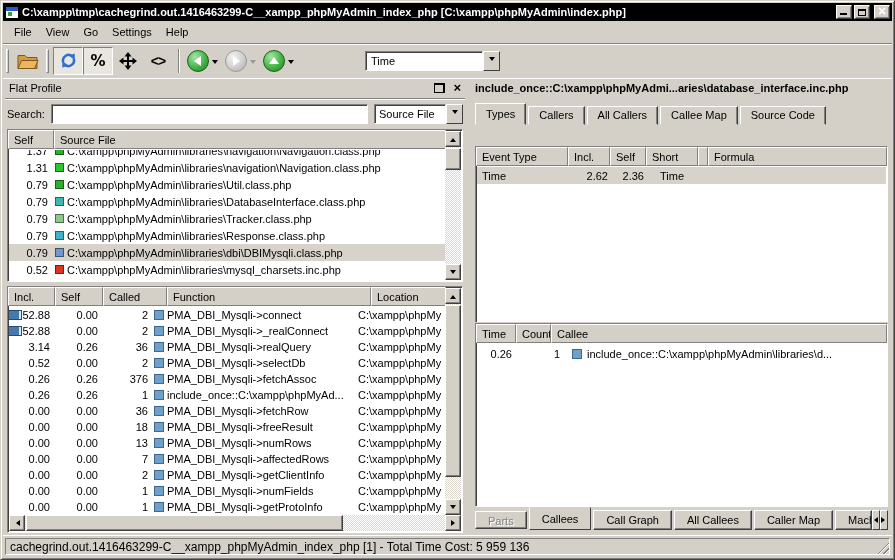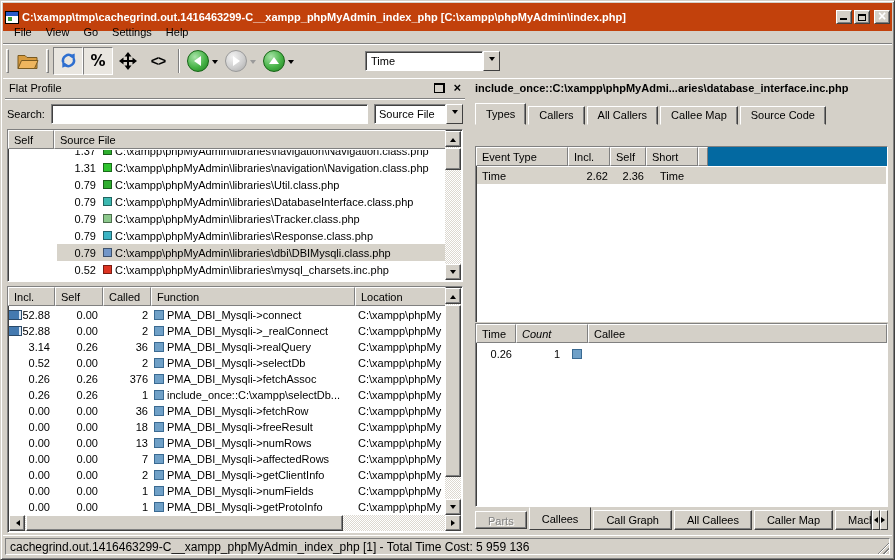--- a/index.html
+++ b/index.html
@@ -5,21 +5,21 @@
   * { box-sizing: border-box; margin:0; padding:0; }
   html,body { width:895px; height:560px; background:#808080; }
   body { font-family:"Liberation Sans","DejaVu Sans",sans-serif; font-size:11px; color:#000; }
 
   .window { position:absolute; left:0; top:0; width:895px; height:560px;
     background:#d4d0c8; border:1px solid #404040; border-top-color:#d4d0c8; border-left-color:#d4d0c8;
     box-shadow: inset 1px 1px 0 #fff, inset -1px -1px 0 #808080; }
   .out2 { border:1px solid; border-color:#fff #404040 #404040 #fff; box-shadow: inset 1px 1px 0 #d4d0c8, inset -1px -1px 0 #808080; }
 
   
-  .titlebar { position:absolute; left:2px; top:2px; right:2px; height:28px; background:#c2410c;
+  .titlebar { position:absolute; left:2px; top:2px; right:2px; height:18px; background:#000000;
     display:flex; align-items:center; padding:0 2px; color:#fff; }
   .title-text { font-weight:bold; font-size:11px; margin-left:3px; white-space:nowrap; overflow:hidden; flex:1; }
   .app-icon { width:14px; height:13px; background:#fff; border:1px solid #000; position:relative; flex:none; }
   .app-icon .bar { position:absolute; left:0; top:0; right:0; height:4px; background:#2a5ac8; }
   .app-icon .dot { position:absolute; left:2px; bottom:2px; width:4px; height:4px; background:#3aa03a; }
   .winbtn { width:16px; height:14px; background:#d4d0c8; margin-left:2px; position:relative; flex:none; }
   .winbtn.last { margin-left:4px; }
   .glyph-min { position:absolute; left:3px; bottom:3px; width:7px; height:2px; background:#000; }
   .glyph-max { position:absolute; left:3px; top:3px; width:8px; height:7px; border:1px solid #000; border-top-width:2px; }
   .glyph-x { position:absolute; left:0; top:0; width:100%; height:100%; display:flex; align-items:center; justify-content:center; font-weight:bold; font-size:11px; line-height:1; }
@@ -68,21 +68,21 @@
   .groupcombo .cbtn { width:17px; background:#d4d0c8; border:1px solid; border-color:#fff #404040 #404040 #fff; display:flex; justify-content:center; }
 
   
   .tframe { position:absolute; left:4px; right:4px; background:#fff; border:1px solid; border-color:#808080 #fff #fff #808080; box-shadow: inset 1px 1px 0 #404040, 0 0 0 1px #d4d0c8; }
   .thead { display:flex; height:19px; background:#0369a1; }
   .hcell { border:1px solid; border-color:#fff #808080 #808080 #fff; background:#d4d0c8; display:flex; align-items:center; padding:0 5px; overflow:hidden; white-space:nowrap; flex:none; }
 
   
   .srctable { top:50px; height:153px; }
   .srctable .thead { margin-right:16px; }
-  .srcrows { position:absolute; left:1px; top:20px; right:17px; bottom:1px; overflow:hidden; background:#fff;margin-left:48px; }
+  .srcrows { position:absolute; left:1px; top:20px; right:17px; bottom:1px; overflow:hidden; background:#fff; }
   .srow { display:flex; align-items:center; height:17px; white-space:nowrap; }
   .srow.first { margin-top:-8px; }
   .srow.selected { background:#d7d3ca; }
   .scell-self { width:46px; text-align:right; padding-right:7px; flex:none; }
   .sq { width:9px; height:9px; border:1px solid rgba(0,0,0,.45); margin-right:3px; flex:none; }
   .scell-file { overflow:hidden; }
 
   
   .vscroll { position:absolute; top:1px; right:1px; bottom:1px; width:16px; background:#fff;
     background-image: conic-gradient(#dcd8d0 25%, #fff 0 50%, #dcd8d0 0 75%, #fff 0); background-size:2px 2px; }
@@ -104,37 +104,37 @@
   .fnrows { position:absolute; left:1px; top:20px; right:17px; bottom:17px; overflow:hidden; background:#fff; }
   .frow { display:flex; align-items:center; height:16px; white-space:nowrap; }
   .fc { flex:none; overflow:hidden; }
   .c-incl { width:47px; display:flex; align-items:center; justify-content:flex-end; padding:0 6px 0 2px; }
   .c-self { width:48px; text-align:right; padding-right:6px; }
   .c-called { width:48px; text-align:right; padding-right:4px; }
   .c-func { width:204px; display:flex; align-items:center; padding-left:2px; }
   .c-loc { flex:1; padding-left:2px; }
   .inclbar { width:14px; height:10px; border:1px solid #2a4a6a; background:linear-gradient(to right,#447ab0 0 82%, #dde9f4 82%); margin-right:auto; flex:none; }
   .fsq { width:10px; height:10px; background:#6fa0c7; border:1px solid #3a6a92; margin-right:3px; flex:none; }
-  .fn-h-incl { width:47px; } .fn-h-self { width:48px; } .fn-h-called { width:48px; } .fn-h-func { width:204px; } .fn-h-loc { flex:1; }
+  .fn-h-incl { width:47px; } .fn-h-self { width:48px; } .fn-h-called { width:64px; } .fn-h-func { width:204px; } .fn-h-loc { flex:1; }
 
   
   .rightpanel { position:absolute; left:470px; top:78px; right:2px; height:456px; }
   .rp-title { position:absolute; left:4px; top:3px; right:4px; font-weight:bold; white-space:nowrap; overflow:hidden; }
   .tabrow { position:absolute; left:4px; top:24px; right:4px; height:22px; display:flex; align-items:flex-end; }
   .tab { height:19px; background:#d4d0c8; border:1px solid; border-color:#fff #404040 transparent #fff; box-shadow: inset -1px 0 0 #808080; padding:2px 10px 0 10px; margin-right:2px; white-space:nowrap; }
   .tab.active { height:22px; padding-top:4px; border-bottom-color:#d4d0c8; font-size:11px; }
   .evtable { top:46px; height:194px;margin-top:21px; }
   .ev-h-type { width:92px; } .ev-h-incl { width:42px; justify-content:flex-start; } .ev-h-self { width:36px; } .ev-h-short { width:52px; } .ev-h-mini { width:10px; padding:0; } .ev-h-formula { flex:1; }
   .evrow { display:flex; height:17px; align-items:center; background:#d7d3ca; margin:1px; }
   .ev-c-type { width:91px; padding-left:5px; }
   .ev-c-incl { width:42px; text-align:right; padding-right:2px; }
   .ev-c-self { width:36px; text-align:right; padding-right:2px; }
   .ev-c-short { width:62px; padding-left:14px; }
   .caltable { top:244px; height:184px; }
-  .cal-h-time { width:40px; } .cal-h-count { width:72px;font-style:italic; } .cal-h-callee { flex:1; }
+  .cal-h-time { width:40px; } .cal-h-count { width:35px; } .cal-h-callee { flex:1; }
   .calrow { display:flex; height:17px; align-items:center; margin-top:2px; }
   .cal-c-time { width:40px; text-align:right; padding-right:4px; flex:none; }
   .cal-c-count { width:52px; text-align:right; padding-right:8px; flex:none; }
   .cal-c-callee { flex:1; display:flex; align-items:center; overflow:hidden; white-space:nowrap; }
   .cal-c-callee .fsq { margin:0 5px 0 4px; }
 
   .btabrow { position:absolute; left:4px; top:429px; right:4px; height:23px; display:flex; align-items:center; }
   .btab { height:20px; background:#d4d0c8; border:1px solid; border-color:#fff #404040 #404040 #fff; box-shadow: inset -1px -1px 0 #808080; padding:3px 12px 0 12px; margin-right:2px; white-space:nowrap; }
   .btab.disabled { color:#808080; text-shadow:1px 1px 0 #fff; height:18px; }
   .btab.active { height:23px; border-top-color:#d4d0c8; box-shadow:none; border-bottom-color:#404040; margin-top:-2px; padding-top:5px; }
@@ -394,21 +394,21 @@
           <span class="fc c-loc">C:\xampp\phpMy</span>
         </div>
         <div class="frow">
           <span class="fc c-incl">
               <span>0.26</span>
             </span>
           <span class="fc c-self">0.26</span>
           <span class="fc c-called">1</span>
           <span class="fc c-func">
               <span class="fsq"></span>
-              <span>include_once::C:\xampp\selectDb...</span>
+              <span>include_once::C:\xampp\phpMyAd...</span>
             </span>
           <span class="fc c-loc">C:\xampp\phpMy</span>
         </div>
         <div class="frow">
           <span class="fc c-incl">
               <span>0.00</span>
             </span>
           <span class="fc c-self">0.00</span>
           <span class="fc c-called">36</span>
           <span class="fc c-func">
@@ -522,20 +522,21 @@
       <span class="tab">Source Code</span>
     </div>
 
     <div class="tframe evtable" style="left:4px; right:4px;">
       <div class="thead">
         <span class="hcell ev-h-type">Event Type</span>
         <span class="hcell ev-h-incl">Incl.</span>
         <span class="hcell ev-h-self">Self</span>
         <span class="hcell ev-h-short">Short</span>
         <span class="hcell ev-h-mini"></span>
+        <span class="hcell ev-h-formula">Formula</span>
       </div>
       <div class="evrow">
         <span class="ev-c-type">Time</span>
         <span class="ev-c-incl">2.62</span>
         <span class="ev-c-self">2.36</span>
         <span class="ev-c-short">Time</span>
         <span></span>
       </div>
     </div>
 
@@ -543,20 +544,21 @@
       <div class="thead">
         <span class="hcell cal-h-time">Time</span>
         <span class="hcell cal-h-count">Count</span>
         <span class="hcell cal-h-callee">Callee</span>
       </div>
       <div class="calrow">
         <span class="cal-c-time">0.26</span>
         <span class="cal-c-count">1</span>
         <span class="cal-c-callee">
             <span class="fsq"></span>
+            <span>include_once::C:\xampp\phpMyAdmin\libraries\d...</span>
           </span>
       </div>
     </div>
 
     <div class="btabrow">
       <span class="btab disabled">Parts</span>
       <span class="btab active">Callees</span>
       <span class="btab">Call Graph</span>
       <span class="btab">All Callees</span>
       <span class="btab">Caller Map</span>

